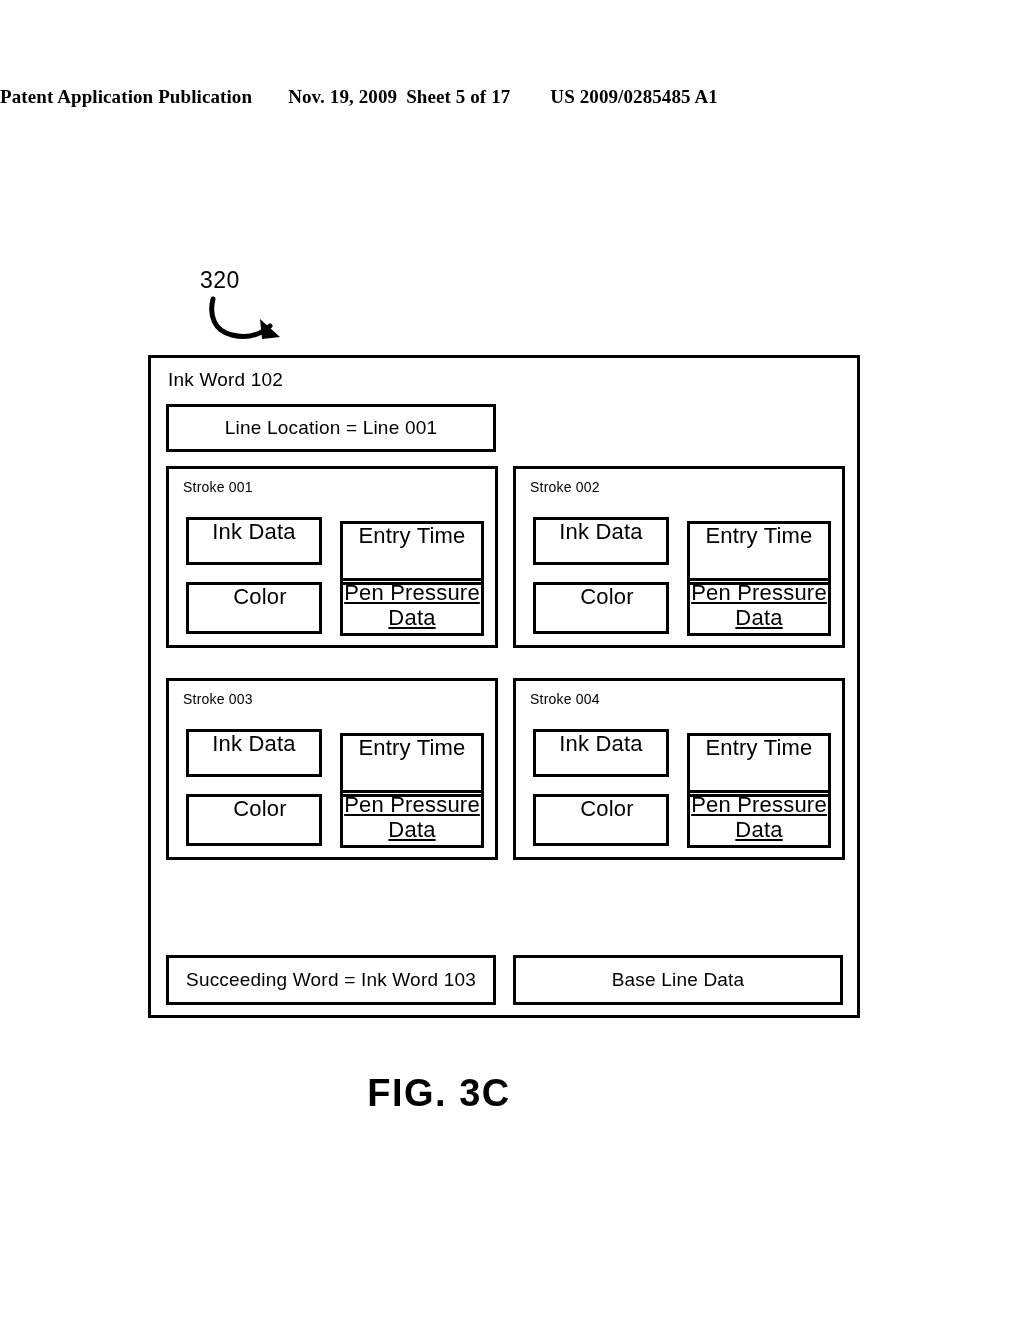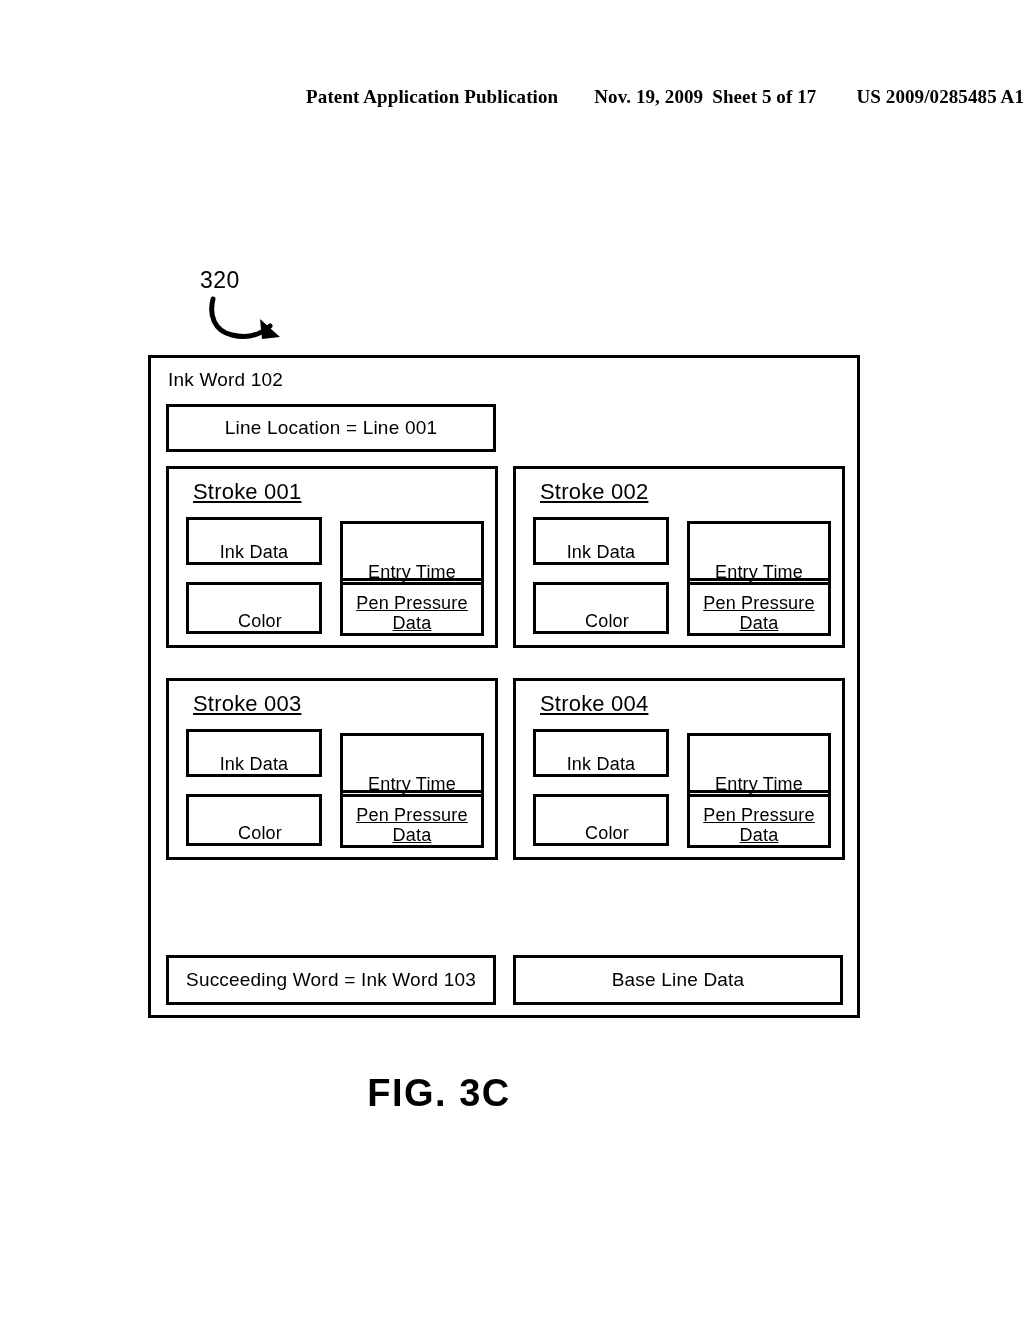--- a/index.html
+++ b/index.html
@@ -16,21 +16,21 @@
     overflow: hidden;
   }
 
   
   .page-header {
     position: absolute;
     left: 0;
     top: 86px;
     width: 1024px;
     display: flex;
-    justify-content: flex-end;
+    justify-content: flex-start;
     align-items: baseline;
     font-family: "Liberation Serif", serif;
     font-weight: bold;
     font-size: 19px;
     letter-spacing: 0.1px;
     white-space: nowrap;
   }
   .page-header .hdr-pub      { margin-right: 36px; }
   .page-header .hdr-date     { margin-right: 9px; }
   .page-header .hdr-sheet    { margin-right: 40px; }
@@ -96,36 +96,35 @@
     border: 3px solid #000;
     box-sizing: border-box;
   }
   .stroke-col-left  { left: 15px; }
   .stroke-col-right { left: 362px; }
   .stroke-row-top    { top: 108px; }
   .stroke-row-bottom { top: 320px; }
 
   .stroke-title {
     position: absolute;
-    left: 24px;
+    left: 14px;
     top: 10px;
-    font-size: 22px;
-    letter-spacing: 0.2px;
-    text-decoration: underline;
+    font-size: 14px;
+    letter-spacing: 0.2px;
   }
 
   .field-box {
     position: absolute;
     border: 3px solid #000;
     box-sizing: border-box;
     display: flex;
-    align-items: flex-end;
+    align-items: flex-start;
     justify-content: center;
     text-align: center;
-    font-size: 18px;
+    font-size: 22px;
     line-height: 1.12;
     letter-spacing: 0.2px;
   }
   .field-ink     { left: 17px;  top: 48px;  width: 136px; height: 48px; }
   .field-entry   { left: 171px; top: 32px;  width: 144px; height: 64px; margin-top: 20px; }
   .field-color   { left: 17px;  top: 113px; width: 136px; height: 52px; padding-left: 12px; }
   .field-pen     { left: 171px; top: 109px; width: 144px; height: 58px; text-decoration: underline; }
 
   
   .relation-box {

